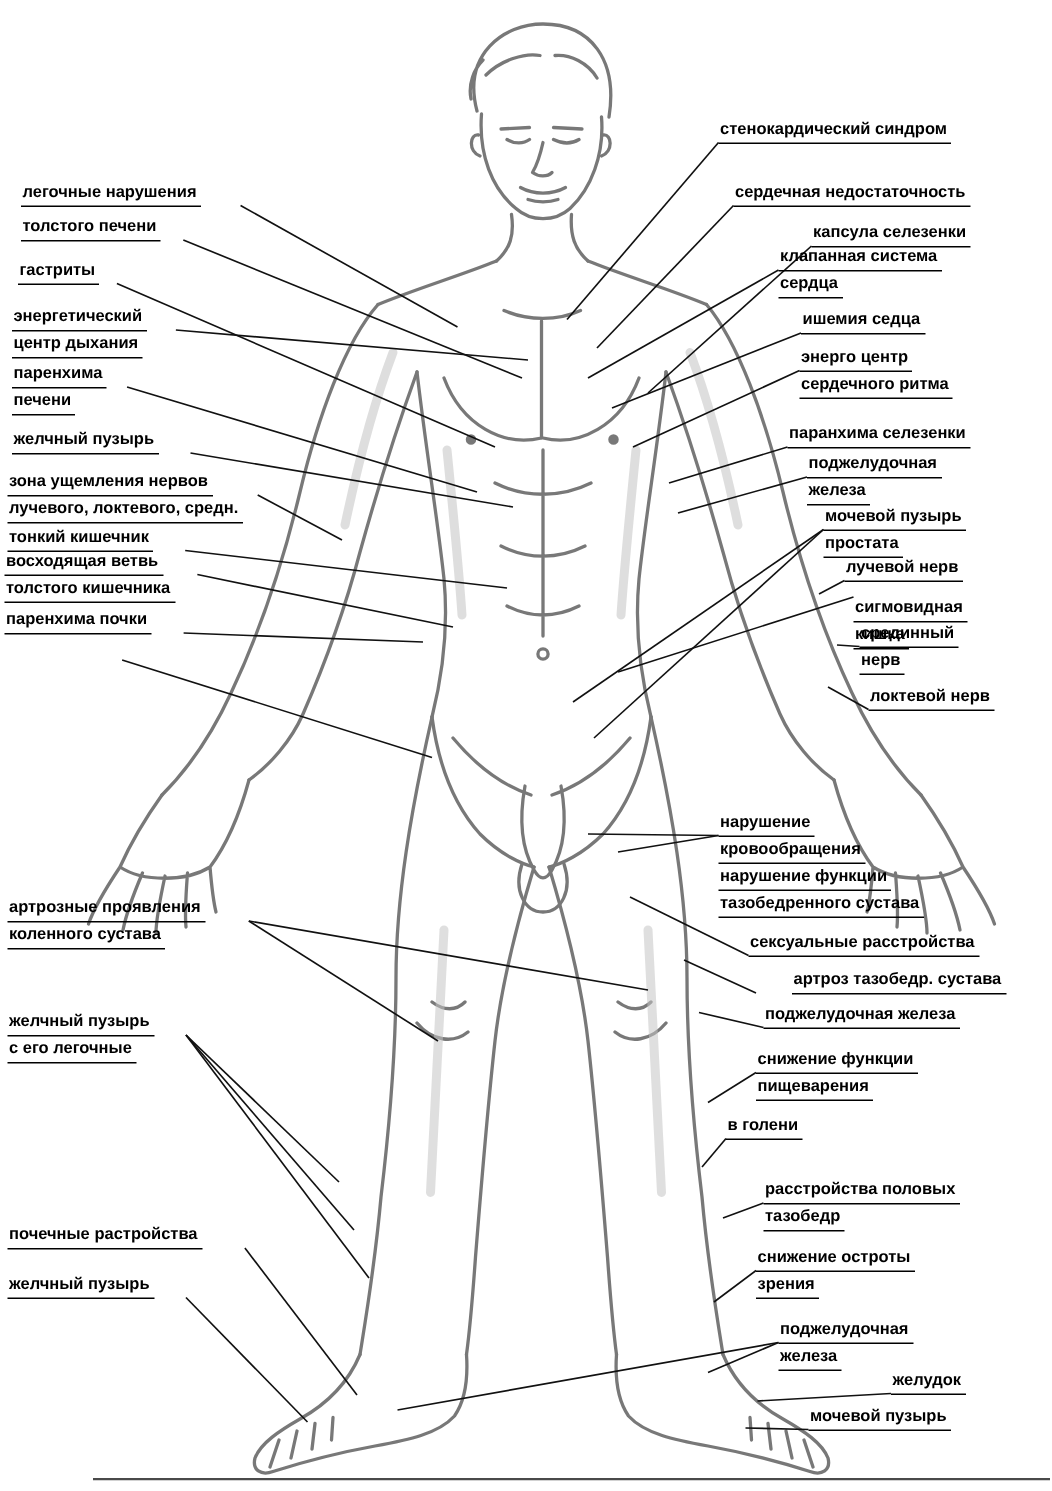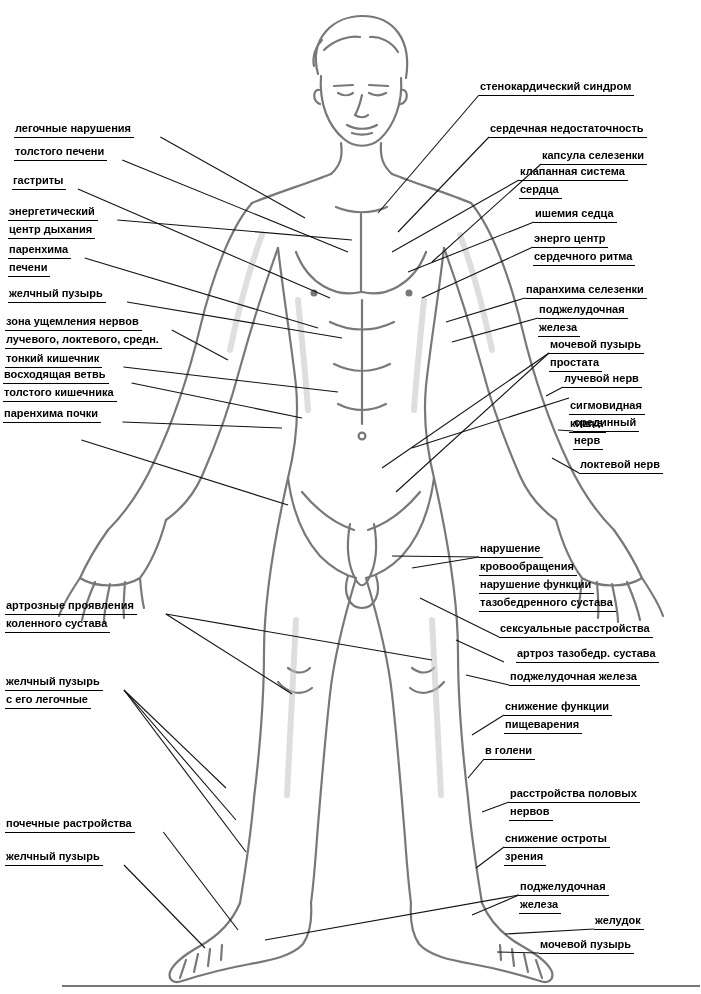--- a/index.html
+++ b/index.html
@@ -205,36 +205,36 @@
     </div>
   <div class="label side-right" style="left:479px;top:540px;">
       <span class="lbl-line">нарушение</span>
       <span class="lbl-line">кровообращения</span>
       <span class="lbl-line">нарушение функции</span>
       <span class="lbl-line">тазобедренного сустава</span>
     </div>
   <div class="label side-right" style="left:499px;top:620px;">
       <span class="lbl-line">сексуальные расстройства</span>
     </div>
-  <div class="label side-right" style="left:516px;top:645px;">
+  <div class="label side-right" style="left:528px;top:645px;">
       <span class="lbl-line">артроз тазобедр. сустава</span>
     </div>
   <div class="label side-right" style="left:509px;top:668px;">
       <span class="lbl-line">поджелудочная железа</span>
     </div>
   <div class="label side-right" style="left:504px;top:698px;">
       <span class="lbl-line">снижение функции</span>
       <span class="lbl-line">пищеварения</span>
     </div>
   <div class="label side-right" style="left:484px;top:742px;">
       <span class="lbl-line">в голени</span>
     </div>
   <div class="label side-right" style="left:509px;top:785px;">
       <span class="lbl-line">расстройства половых</span>
-      <span class="lbl-line">нервов</span>
+      <span class="lbl-line">тазобедр</span>
     </div>
   <div class="label side-right" style="left:504px;top:830px;">
       <span class="lbl-line">снижение остроты</span>
       <span class="lbl-line">зрения</span>
     </div>
   <div class="label side-right" style="left:519px;top:878px;">
       <span class="lbl-line">поджелудочная</span>
       <span class="lbl-line">железа</span>
     </div>
   <div class="label side-right" style="left:594px;top:912px;">

